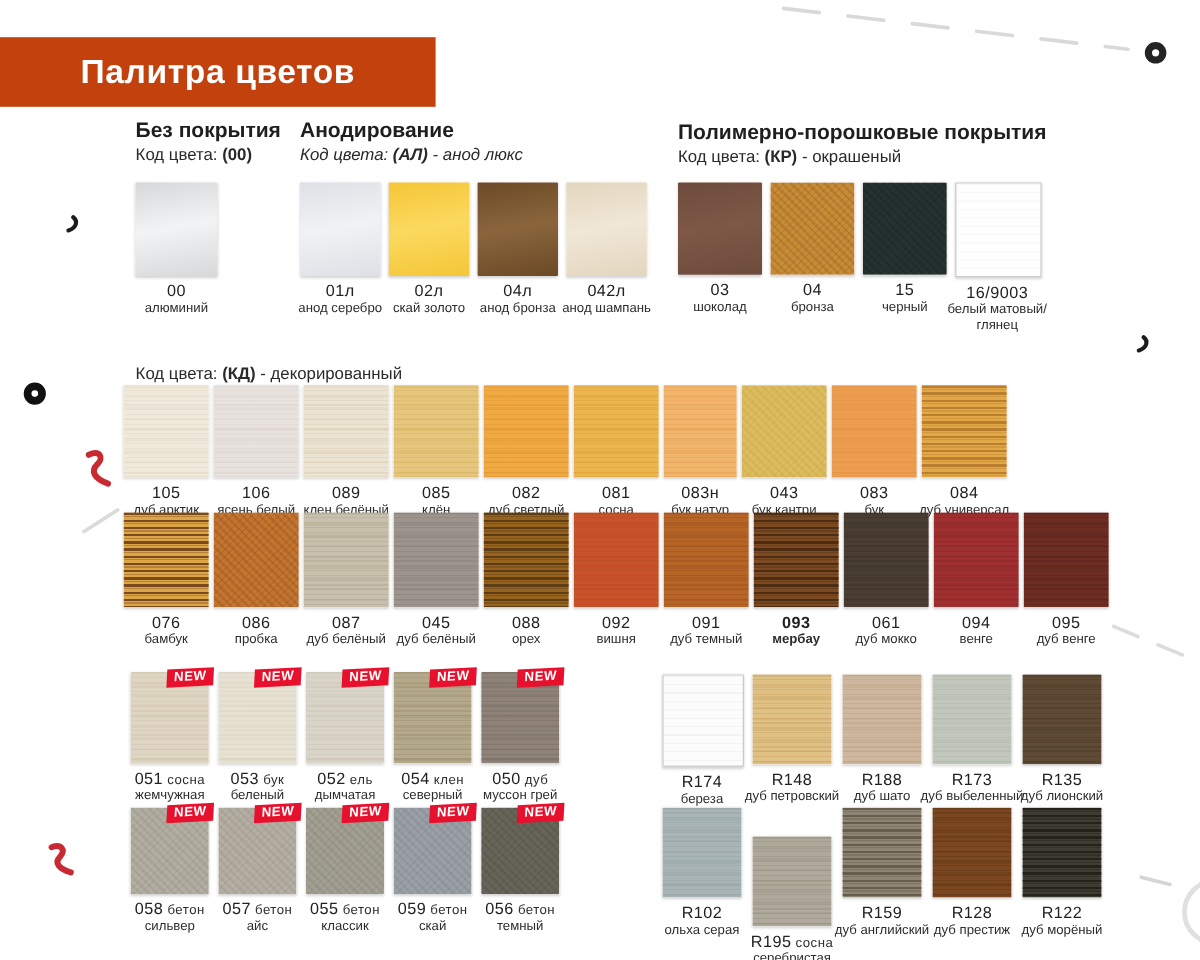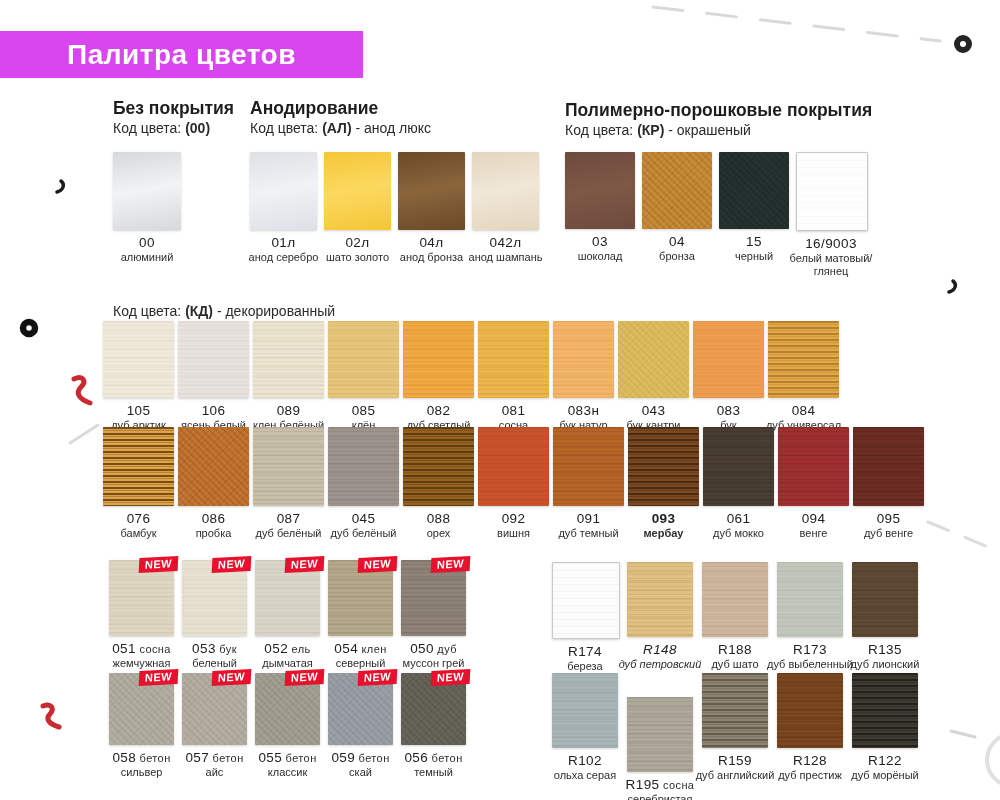--- a/index.html
+++ b/index.html
@@ -1,20 +1,20 @@
 <!DOCTYPE html>
 <html><head>
 <meta charset="utf-8">
 <style>
   html,body{margin:0;padding:0;background:#fff;}
   .page{position:relative;width:1000px;height:800px;background:#fff;overflow:hidden;
         font-family:"Liberation Sans", sans-serif;color:#1f1f1f;}
   .doodles{position:absolute;left:0;top:0;width:1000px;height:800px;z-index:0;pointer-events:none;}
 
-  .banner{position:absolute;left:0;top:31px;width:363px;height:47px;background:#d946ef;
+  .banner{position:absolute;left:0;top:31px;width:363px;height:58px;background:#c2410c;
           display:flex;align-items:center;justify-content:center;z-index:2;}
   .banner span{color:#fff;font-size:28px;font-weight:700;letter-spacing:.5px;}
 
   .sec-title{position:absolute;font-size:17.5px;font-weight:700;color:#1e1e1e;z-index:1;white-space:nowrap;}
   .sec-sub{position:absolute;font-size:14px;color:#2a2a2a;z-index:1;white-space:nowrap;}
   .sec-sub .code{font-weight:700;}
 
   .g{position:absolute;display:flex;align-items:flex-start;z-index:1;}
   .sw{position:relative;flex:0 0 auto;}
   .chip{width:100%;border-radius:1px;box-shadow:0 1px 2.5px rgba(0,0,0,.18);}
@@ -59,38 +59,38 @@
       <div class="sw" style="width: 68px;">
         <div class="chip" style="height: 78px; background: linear-gradient(170deg, rgb(214, 216, 218), rgb(242, 243, 244) 48%, rgb(214, 216, 218));"></div>
         <div class="lbl">
           <div class="code">00</div>
           <div class="nm">алюминий</div>
         </div>
       </div>
     </div>
 
   <div class="sec-title" style="left:250px;top:98px;">Анодирование</div>
-  <div class="sec-sub" style="left:250px;top:120px;">
+  <div class="sec-sub" style="left:250px;top:120px;font-style:italic;">
     <span>Код цвета:</span>
     <span class="code">(АЛ)</span>
     <span>- анод люкс</span>
   </div>
   <div class="g" id="g-anod" style="left:250px;top:152px;gap:7px;">
       <div class="sw" style="width: 67px;">
         <div class="chip" style="height: 78px; background: linear-gradient(170deg, rgb(221, 224, 229), rgb(241, 242, 245) 48%, rgb(221, 224, 229));"></div>
         <div class="lbl">
           <div class="code">01л</div>
           <div class="nm">анод серебро</div>
         </div>
       </div>
       <div class="sw" style="width: 67px;">
         <div class="chip" style="height: 78px; background: linear-gradient(170deg, rgb(245, 198, 55), rgb(251, 217, 95) 48%, rgb(245, 198, 55));"></div>
         <div class="lbl">
           <div class="code">02л</div>
-          <div class="nm">шато золото</div>
+          <div class="nm">скай золото</div>
         </div>
       </div>
       <div class="sw" style="width: 67px;">
         <div class="chip" style="height: 78px; background: linear-gradient(170deg, rgb(108, 74, 39), rgb(138, 101, 60) 48%, rgb(108, 74, 39));"></div>
         <div class="lbl">
           <div class="code">04л</div>
           <div class="nm">анод бронза</div>
         </div>
       </div>
       <div class="sw" style="width: 67px;">
@@ -338,21 +338,21 @@
       </div>
     </div>
   <div class="g" id="g-r3r" style="left:552px;top:562px;gap:9px;">
       <div class="sw" style="width: 66px;">
         <div class="chip" style="height: 75px; background: repeating-linear-gradient(rgba(228, 222, 218, 0.3) 0px, rgba(228, 222, 218, 0.3) 1px, transparent 1px, transparent 7px), linear-gradient(rgb(252, 252, 252), rgb(252, 252, 252)); border: 1px solid rgb(201, 201, 201);"></div>
         <div class="lbl">
           <div class="code">R174</div>
           <div class="nm">береза</div>
         </div>
       </div>
-      <div class="sw" style="width: 66px; font-style: italic;">
+      <div class="sw" style="width: 66px;">
         <div class="chip" style="height: 75px; background: repeating-linear-gradient(rgba(192, 154, 85, 0.35) 0px, rgba(192, 154, 85, 0.35) 1px, transparent 1px, transparent 4px), repeating-linear-gradient(rgba(192, 154, 85, 0.25) 0px, rgba(192, 154, 85, 0.25) 2px, transparent 2px, transparent 9px), linear-gradient(rgb(223, 193, 134), rgb(223, 193, 134));"></div>
         <div class="lbl">
           <div class="code">R148</div>
           <div class="nm">дуб петровский</div>
         </div>
       </div>
       <div class="sw" style="width: 66px;">
         <div class="chip" style="height: 75px; background: repeating-linear-gradient(rgba(180, 154, 125, 0.35) 0px, rgba(180, 154, 125, 0.35) 1px, transparent 1px, transparent 4px), repeating-linear-gradient(rgba(180, 154, 125, 0.25) 0px, rgba(180, 154, 125, 0.25) 2px, transparent 2px, transparent 9px), linear-gradient(rgb(205, 184, 159), rgb(205, 184, 159));"></div>
         <div class="lbl">
           <div class="code">R188</div>

